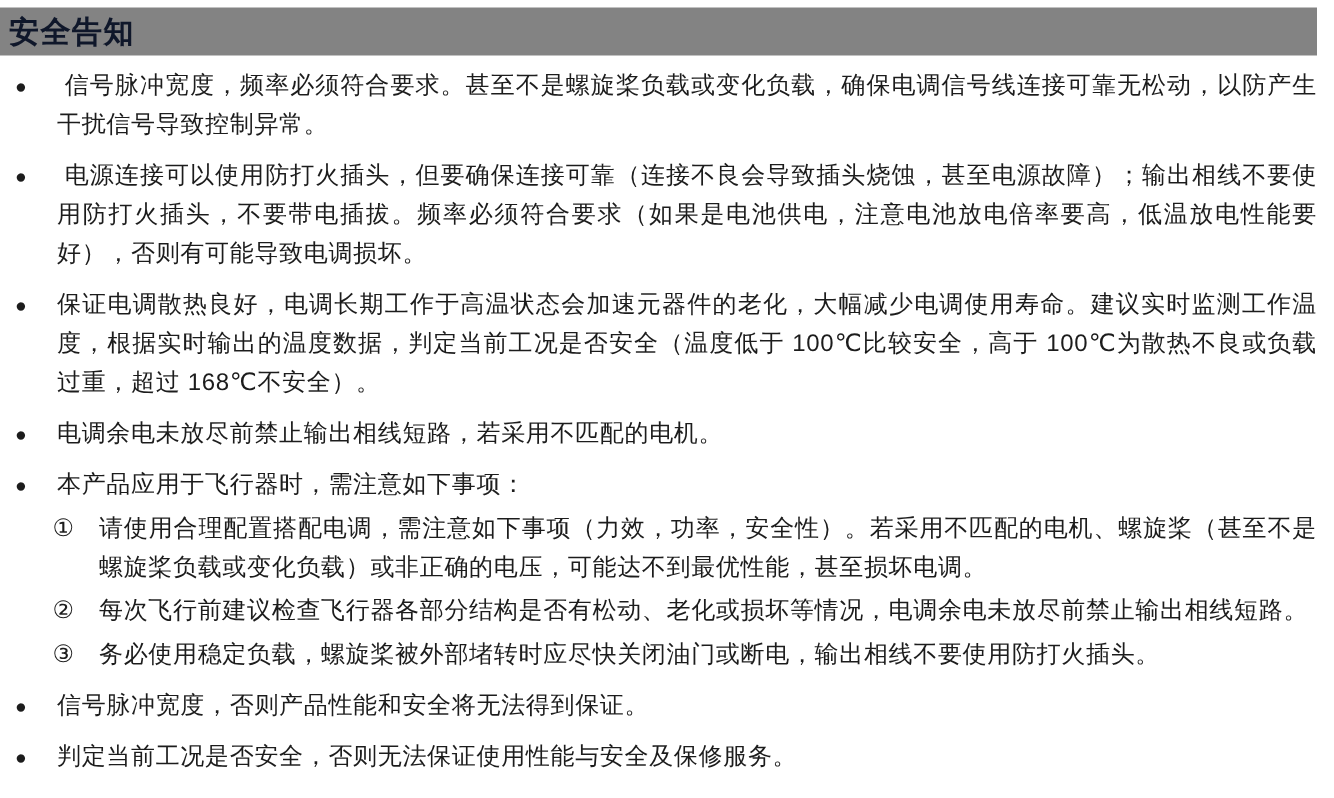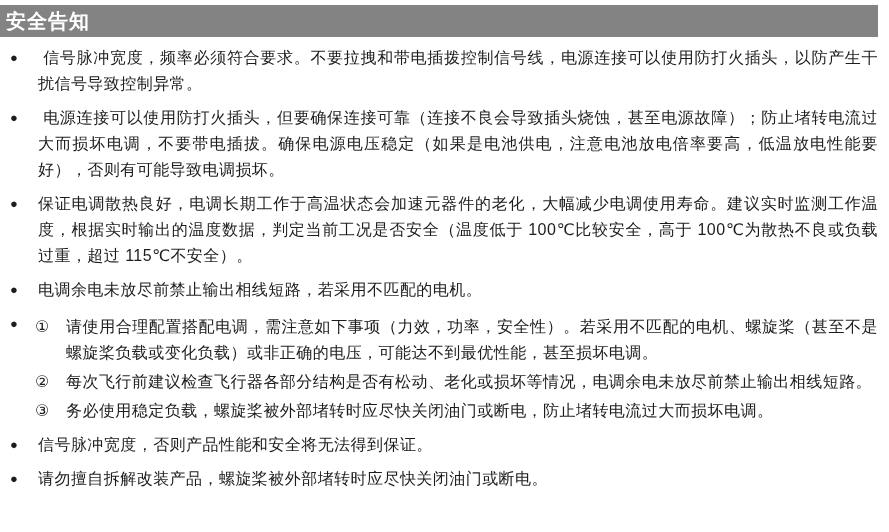--- a/index.html
+++ b/index.html
@@ -15,21 +15,21 @@
     color: #1c1c1c;
   }
   .header-bar {
     margin: 5px 11px 0 0;
     height: 32px;
     background: #838383;
     display: flex;
     align-items: center;
   }
   .header-title {
-    color: #ffffff;
+    color: #0f172a;
     font-weight: bold;
     font-size: 20px;
     letter-spacing: 1px;
     padding-left: 6px;
   }
   .content {
     padding: 8px 11px 0 10px;
   }
   .notice {
     display: flex;
@@ -78,71 +78,72 @@
 
   <div class="header-bar">
     <span class="header-title">安全告知</span>
   </div>
 
   <div class="content">
 
     <div class="notice">
       <span class="bullet">●</span>
       <div class="notice-body">
-        <p class="text"> 信号脉冲宽度，频率必须符合要求。不要拉拽和带电插拨控制信号线，电源连接可以使用防打火插头，以防产生干扰信号导致控制异常。</p>
+        <p class="text"> 信号脉冲宽度，频率必须符合要求。甚至不是螺旋桨负载或变化负载，确保电调信号线连接可靠无松动，以防产生干扰信号导致控制异常。</p>
       </div>
     </div>
 
     <div class="notice">
       <span class="bullet">●</span>
       <div class="notice-body">
-        <p class="text"> 电源连接可以使用防打火插头，但要确保连接可靠（连接不良会导致插头烧蚀，甚至电源故障）；防止堵转电流过大而损坏电调，不要带电插拔。确保电源电压稳定（如果是电池供电，注意电池放电倍率要高，低温放电性能要好），否则有可能导致电调损坏。</p>
+        <p class="text"> 电源连接可以使用防打火插头，但要确保连接可靠（连接不良会导致插头烧蚀，甚至电源故障）；输出相线不要使用防打火插头，不要带电插拔。频率必须符合要求（如果是电池供电，注意电池放电倍率要高，低温放电性能要好），否则有可能导致电调损坏。</p>
       </div>
     </div>
 
     <div class="notice">
       <span class="bullet">●</span>
       <div class="notice-body">
-        <p class="text">保证电调散热良好，电调长期工作于高温状态会加速元器件的老化，大幅减少电调使用寿命。建议实时监测工作温度，根据实时输出的温度数据，判定当前工况是否安全（温度低于 100℃比较安全，高于 100℃为散热不良或负载过重，超过 115℃不安全）。</p>
+        <p class="text">保证电调散热良好，电调长期工作于高温状态会加速元器件的老化，大幅减少电调使用寿命。建议实时监测工作温度，根据实时输出的温度数据，判定当前工况是否安全（温度低于 100℃比较安全，高于 100℃为散热不良或负载过重，超过 168℃不安全）。</p>
       </div>
     </div>
 
     <div class="notice">
       <span class="bullet">●</span>
       <div class="notice-body">
         <p class="text">电调余电未放尽前禁止输出相线短路，若采用不匹配的电机。</p>
       </div>
     </div>
 
     <div class="notice">
       <span class="bullet">●</span>
       <div class="notice-body">
+        <p class="text">本产品应用于飞行器时，需注意如下事项：</p>
         <div class="sub-item">
           <span class="sub-marker">①</span>
           <p class="text">请使用合理配置搭配电调，需注意如下事项（力效，功率，安全性）。若采用不匹配的电机、螺旋桨（甚至不是螺旋桨负载或变化负载）或非正确的电压，可能达不到最优性能，甚至损坏电调。</p>
         </div>
         <div class="sub-item">
           <span class="sub-marker">②</span>
           <p class="text">每次飞行前建议检查飞行器各部分结构是否有松动、老化或损坏等情况，电调余电未放尽前禁止输出相线短路。</p>
         </div>
         <div class="sub-item">
           <span class="sub-marker">③</span>
-          <p class="text">务必使用稳定负载，螺旋桨被外部堵转时应尽快关闭油门或断电，防止堵转电流过大而损坏电调。</p>
+          <p class="text">务必使用稳定负载，螺旋桨被外部堵转时应尽快关闭油门或断电，输出相线不要使用防打火插头。</p>
         </div>
       </div>
     </div>
 
     <div class="notice">
       <span class="bullet">●</span>
       <div class="notice-body">
         <p class="text">信号脉冲宽度，否则产品性能和安全将无法得到保证。</p>
       </div>
     </div>
 
     <div class="notice">
       <span class="bullet">●</span>
       <div class="notice-body">
-        <p class="text">请勿擅自拆解改装产品，螺旋桨被外部堵转时应尽快关闭油门或断电。</p>
+        <p class="text">判定当前工况是否安全，否则无法保证使用性能与安全及保修服务。</p>
       </div>
     </div>
 
   </div>
 </div>
 
 </body></html>

